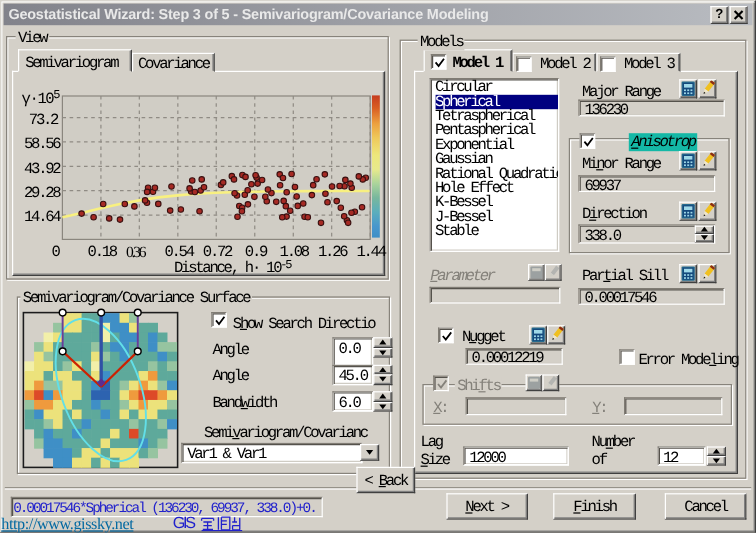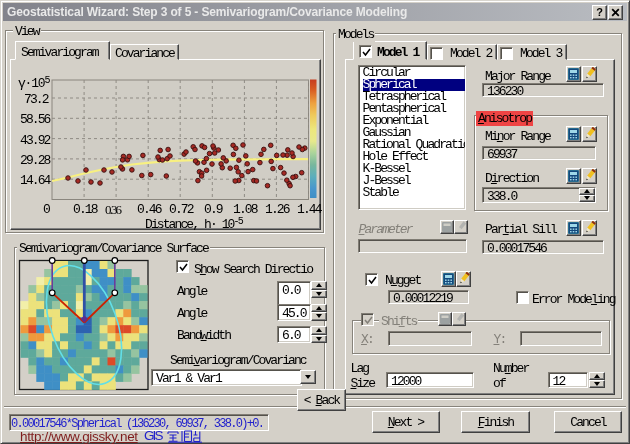--- a/index.html
+++ b/index.html
@@ -53,21 +53,21 @@
 
 <div class="lbl" style="left:18px;top:75px;letter-spacing:-1.2px;">γ·10<span style="font-size:10px;vertical-align:4px;">5</span></div>
 <div class="lbl" style="left:24px;top:92px;">73.2</div>
 <div class="lbl" style="left:20px;top:112px;">58.56</div>
 <div class="lbl" style="left:20px;top:133px;">43.92</div>
 <div class="lbl" style="left:20px;top:153px;">29.28</div>
 <div class="lbl" style="left:20px;top:173px;">14.64</div>
 <div class="lbl" style="left:43px;top:202px;">0</div>
 <div class="lbl" style="left:73px;top:202px;">0.18</div>
 <div class="lbl" style="left:105px;top:202px;font-family:Liberation Serif, serif;">0.36</div>
-<div class="lbl" style="left:137px;top:202px;">0.46</div>
+<div class="lbl" style="left:137px;top:202px;">0.54</div>
 <div class="lbl" style="left:169px;top:202px;">0.72</div>
 <div class="lbl" style="left:204px;top:202px;">0.9</div>
 <div class="lbl" style="left:233px;top:202px;">1.08</div>
 <div class="lbl" style="left:265px;top:202px;">1.26</div>
 <div class="lbl" style="left:297px;top:202px;">1.44</div>
 <div class="lbl" style="left:145px;top:216px;">Distance, h· 10<span style="font-size:10px;vertical-align:4px;">-5</span></div>
 
 <svg class="abs" style="left:0;top:0;z-index:1;" width="630" height="444">
 
 <rect x="52" y="80" width="256.5" height="119.5" fill="#d0cdc5" stroke="#8a867e" stroke-width="1"></rect>
@@ -488,21 +488,21 @@
 
 <div class="lbl" style="left:170px;top:353px;">Semi<u>v</u>ariogram/Covarianc</div>
 <div class="sunk white" style="left:151px;top:368.5px;width:151px;height:17px;">
     <span class="tx">Var1 &amp; Var1</span>
   </div>
 <div class="btn" style="left:300px;top:370px;width:16px;height:14px;">
     <span class="arr d" style="border-top-color:#000;"></span>
   </div>
 
 <div class="gb" style="left:332.5px;top:33px;width:289px;height:366px;"></div>
-<div class="gbl" style="left:336px;top:27px;">Models</div>
+<div class="gbl" style="left:348px;top:27px;">Models</div>
 <div class="pane" style="left:345px;top:59px;width:270px;height:336px;"></div>
 <div class="tab" style="left:352.5px;top:41px;width:74px;height:19px;z-index:2;"></div>
 <div class="cb" style="left:358.5px;top:45px;z-index:2;">
     <svg width="9" height="9">
       <path d="M1 4 L3.5 7 L8 1" stroke="#000" stroke-width="1.5" fill="none"></path>
     </svg>
   </div>
 <div class="lbl b" style="left:377px;top:45px;z-index:2;">Model 1</div>
 <div class="tab" style="left:427px;top:44px;width:70px;height:16px;"></div>
 <div class="cb" style="left:430px;top:46.5px;"></div>
@@ -540,21 +540,21 @@
 <div class="sunk" style="left:482px;top:82.5px;width:122px;height:14.5px;">
     <span class="tx" style="top:0;">136230</span>
   </div>
 
 <div class="gb" style="left:474px;top:115px;width:134px;height:96px;"></div>
 <div class="cb" style="left:483px;top:111px;">
     <svg width="9" height="9">
       <path d="M1 4 L3.5 7 L8 1" stroke="#000" stroke-width="1.5" fill="none"></path>
     </svg>
   </div>
-<div class="lbl" style="left:476px;top:111px;background:#ef4444;padding:0 2px;"><u>A</u>nisotrop</div>
+<div class="lbl" style="left:524px;top:111px;background:#14b8a6;padding:0 2px;font-style:italic;"><u>A</u>nisotrop</div>
 
 <div class="lbl" style="left:485px;top:129px;">Mi<u>n</u>or Range</div>
 <div class="ibtn" style="left:566px;top:126px;"><svg width="13" height="14">
       <rect x="1" y="1" width="11" height="12" rx="1" fill="#266b8e"></rect>
       <rect x="2" y="2" width="9" height="10" fill="#14487c"></rect>
       <rect x="3" y="3" width="7" height="3" fill="#9fd8e8"></rect>
       <g fill="#9fd8e8">
         <rect x="3" y="7.5" width="1.6" height="1.4"></rect>
         <rect x="5.7" y="7.5" width="1.6" height="1.4"></rect>
         <rect x="8.4" y="7.5" width="1.6" height="1.4"></rect>
@@ -732,21 +732,21 @@
 <div class="btn" style="left:371.5px;top:411px;width:68px;height:22px;">
     <span class="bt" style="top:3px;"><u>N</u>ext &gt;</span>
   </div>
 <div class="btn" style="left:461px;top:411px;width:69px;height:22px;">
     <span class="bt" style="top:3px;"><u>F</u>inish</span>
   </div>
 <div class="btn" style="left:554px;top:411px;width:68px;height:22px;">
     <span class="bt" style="top:3px;">Cancel</span>
   </div>
 
-<div class="abs" style="left:1px;top:429px;font-family:Liberation Sans, sans-serif;font-size:13.5px;letter-spacing:-0.35px;color:#7f1d1d;white-space:nowrap;z-index:5;margin-left:19px;">
+<div class="abs" style="left:1px;top:429px;font-family:Liberation Serif, serif;font-size:13.5px;letter-spacing:-0.35px;color:#0369a1;white-space:nowrap;z-index:5;">
 <span style="text-decoration:underline;">http://www.gissky.net</span>
 </div>
 <svg class="abs" style="left:144px;top:429px;z-index:5;" width="58" height="14">
 <text x="0" y="11" font-family="Liberation Sans" font-size="13.5" fill="#2121cc">GIS</text>
 <g stroke="#2121cc" stroke-width="1.1" fill="none">
 <path d="M24 3 L34 3 M24 3 L24 5 M34 3 L34 5 M25.5 6 L32.5 6 M25.5 9 L32.5 9 M29 6 L29 12 M25 12.2 L33.5 12.2"></path>
 <path d="M38 2 L38 12.5 M40.5 2 L47.5 2 L47.5 12.5 M40.5 5 L45 5 M40.5 8 L45 8 M40.5 12.5 L47.5 12.5 M40.5 2 L40.5 12.5"></path>
 <path d="M51.5 2 L51.5 6 M49.5 6 L53.5 6 M49.8 9 L49.8 12.5 M49.8 9 L56 9 M55.8 2.5 L55.8 12.5 M49.8 12.5 L56 12.5"></path>
 </g>
 <line x1="24" y1="13.2" x2="58" y2="13.2" stroke="#2121cc" stroke-width="1"></line>

